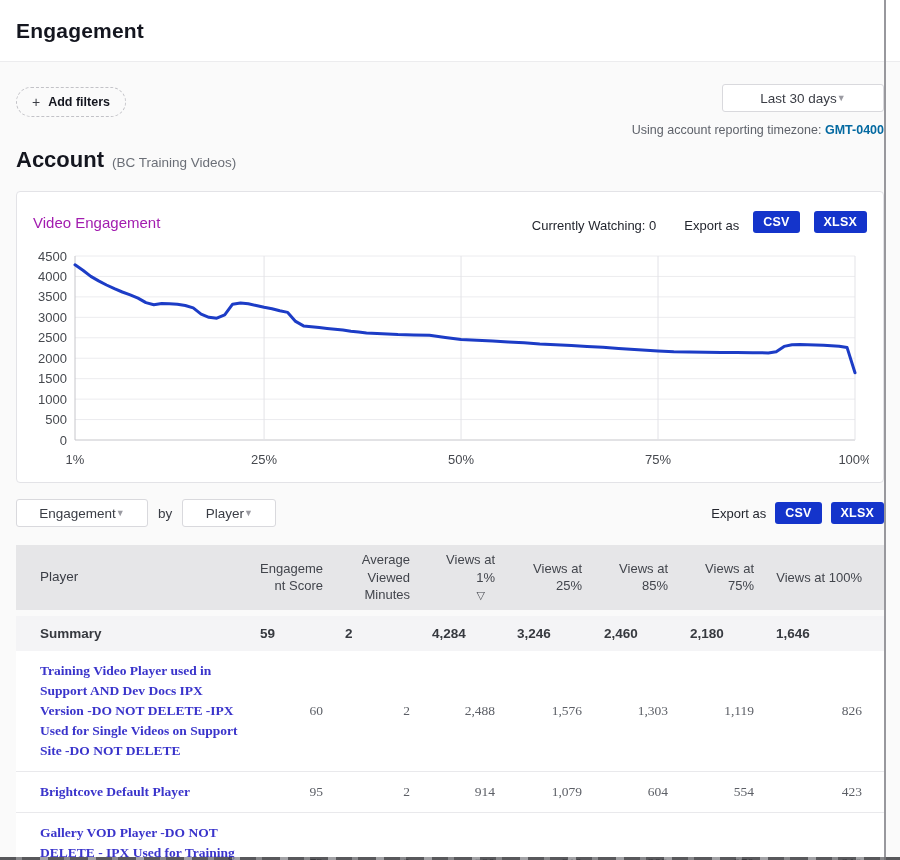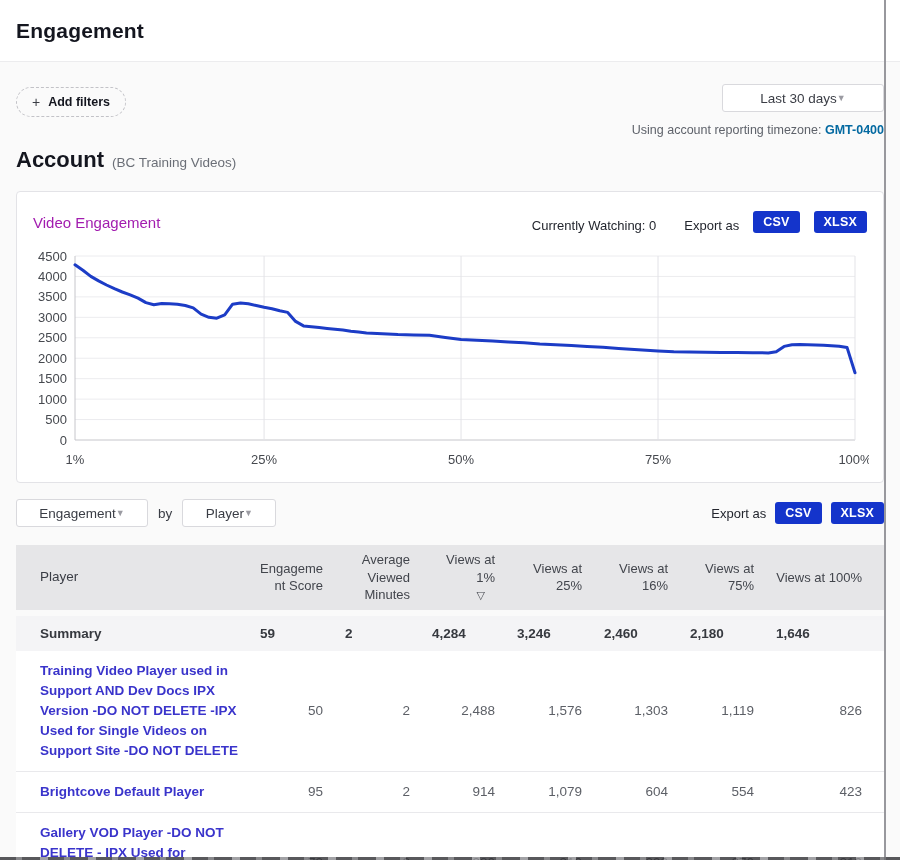--- a/index.html
+++ b/index.html
@@ -65,21 +65,21 @@
   thead th { background:#e6e6e8; font-weight:400; font-size:13px; color:#42454c;
              text-align:right; vertical-align:middle; padding:6px 22px 6px 0;
              line-height:1.35; border-bottom:6px solid #fafafa; overflow-wrap:anywhere;
              cursor:pointer; }
   thead th.player { text-align:left; padding-left:24px; font-size:13.5px; color:#3a3d45; }
   .sort { font-size:11px; color:#42454c; margin-top:2px; padding-right:10px; }
   tr.summary td { background:#f4f4f6; font-weight:700; font-size:13.5px; color:#36393f;
                   padding:10px 22px 10px 0; vertical-align:middle; }
   tr.summary td.player { text-align:left; padding-left:24px; }
   tr.data td { background:#fff; font-size:13.5px; color:#5c5f66; text-align:right;
-               padding:10px 22px 10px 0; vertical-align:middle; }
+               padding:10px 22px 10px 0; vertical-align:middle;font-family:Liberation Serif, serif; }
   tr.data td.player { text-align:left; padding-left:24px; }
   tr.data + tr.data td { border-top:1px solid #e9e9ec; }
   a.player-link { color:#3a34cb; font-weight:600; text-decoration:none; line-height:20px;
                   font-size:13.5px; cursor:pointer; display:inline-block; }
 
   
   .right-edge { position:absolute; top:0; right:14px; width:2px; height:100%;
                 background:#98989d; }
   .bottom-edge { position:absolute; left:0; bottom:0; height:3px; width:100%;
                  background:repeating-linear-gradient(90deg,#2f2f33 0 16px,#6a6a6e 16px 22px,
@@ -205,21 +205,21 @@
               <div>Average Viewed Minutes</div>
             </th>
             <th class="num">
               <div>Views at 1%</div>
               <div class="sort">▽</div>
             </th>
             <th class="num">
               <div>Views at 25%</div>
             </th>
             <th class="num">
-              <div>Views at 16%</div>
+              <div>Views at 85%</div>
             </th>
             <th class="num">
               <div>Views at 75%</div>
             </th>
             <th class="num">
               <div>Views at 100%</div>
             </th>
           </tr>
         </thead>
         <tbody>
@@ -228,21 +228,21 @@
             <td class="num">59</td>
             <td class="num">2</td>
             <td class="num">4,284</td>
             <td class="num">3,246</td>
             <td class="num">2,460</td>
             <td class="num">2,180</td>
             <td class="num">1,646</td>
           </tr>
           <tr class="data">
             <td class="player"><a class="player-link">Training Video Player used in Support AND Dev Docs IPX Version -DO NOT DELETE -IPX Used for Single Videos on Support Site -DO NOT DELETE</a></td>
-            <td class="num">50</td>
+            <td class="num">60</td>
             <td class="num">2</td>
             <td class="num">2,488</td>
             <td class="num">1,576</td>
             <td class="num">1,303</td>
             <td class="num">1,119</td>
             <td class="num">826</td>
           </tr>
           <tr class="data">
             <td class="player"><a class="player-link">Brightcove Default Player</a></td>
             <td class="num">95</td>

